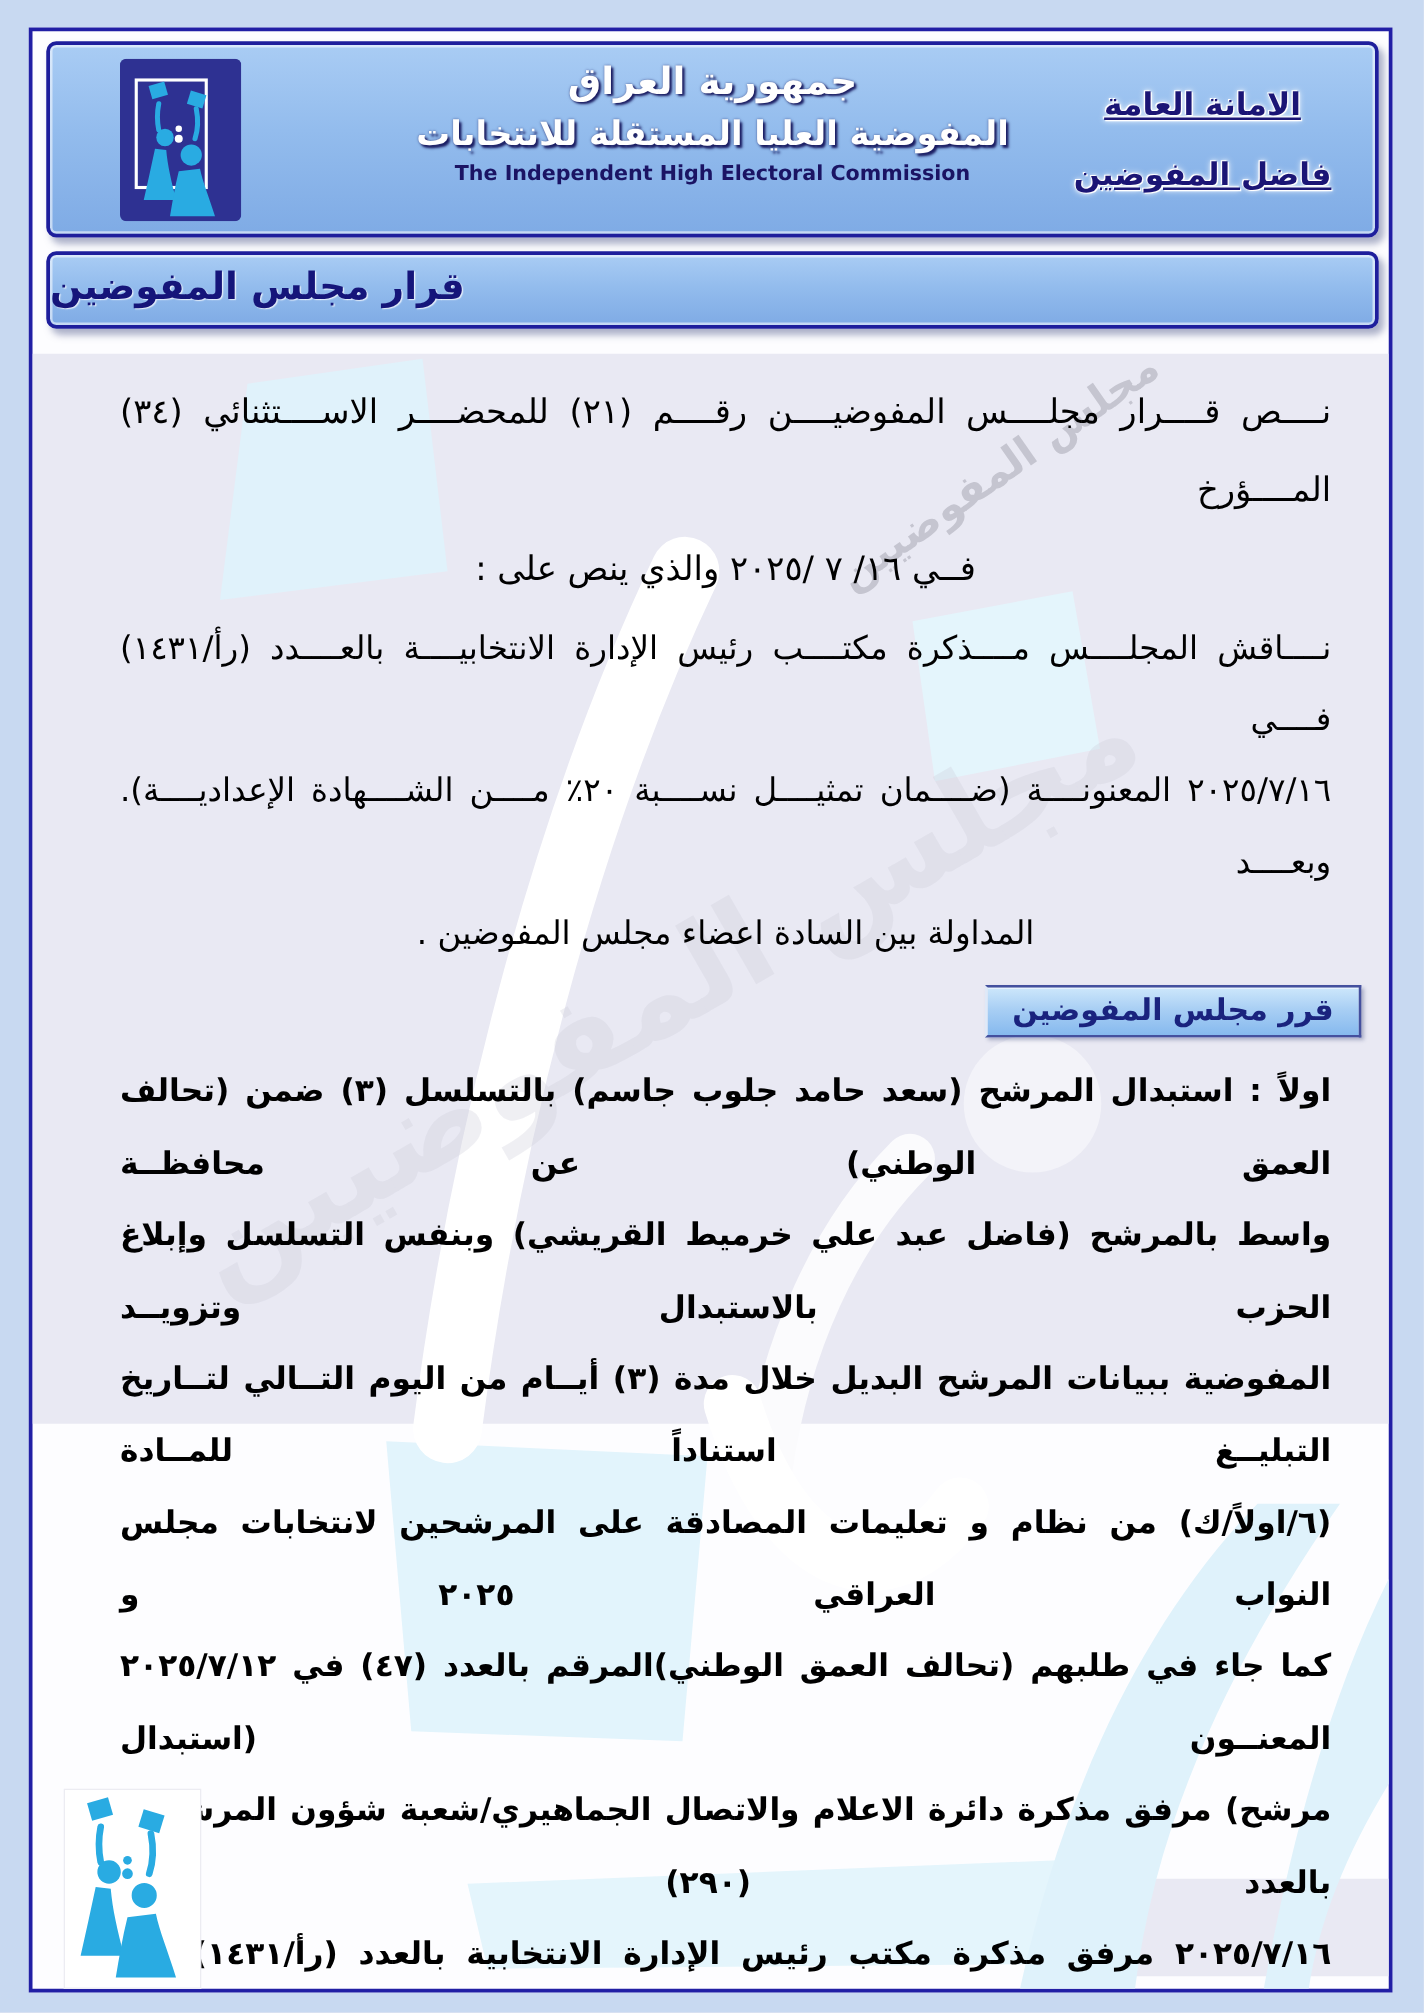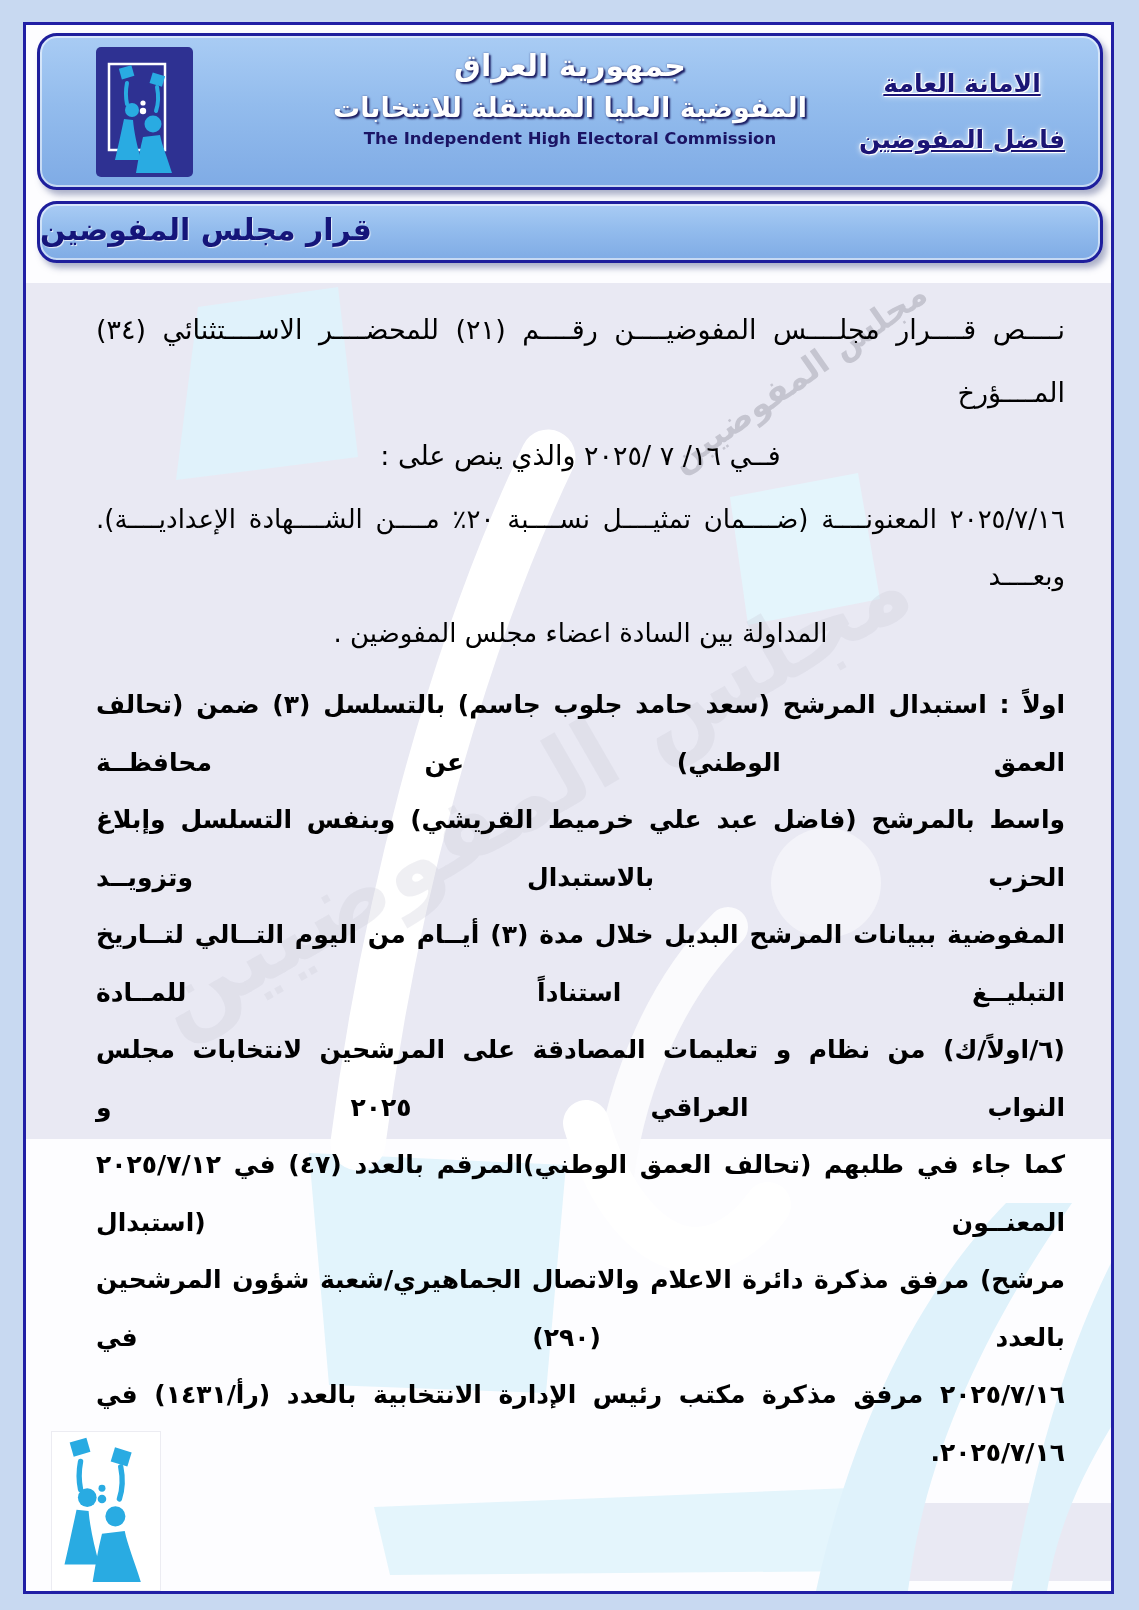--- a/index.html
+++ b/index.html
@@ -9,21 +9,21 @@
     font-family:"DejaVu Sans","Liberation Sans",sans-serif;
   }
   .page{
     position:absolute;left:23px;top:22px;width:1085px;height:1566px;
     background:#fdfdff;border:3px solid #211fa5;
   }
   .wm{position:absolute;left:0;top:0;z-index:0;pointer-events:none;}
   
   .band{
     position:absolute;left:11px;width:1060px;
-    border:3px solid #1e1e9c;border-radius:20px;
+    border:3px solid #1e1e9c;border-radius:8px;
     background:linear-gradient(180deg,#a9ccf4 0%,#93bced 45%,#7fabe5 100%);
     box-shadow:4px 5px 6px rgba(90,100,145,.5), inset 0 0 0 2px rgba(255,255,255,.55);
     z-index:2;
   }
   .band.header{top:8px;height:151px;}
   .band.titlebar{top:176px;height:56px;}
   .logo-box{position:absolute;left:56px;top:11px;width:97px;height:130px;}
   .center-block{position:absolute;left:250px;right:250px;top:8px;text-align:center;direction:rtl;}
   .center-block .l1{font-size:30px;font-weight:bold;color:#fff;text-shadow:2px 2px 2px rgba(20,20,90,.95),0 0 2px rgba(20,20,90,.6);line-height:44px;}
   .center-block .l2{font-size:27px;font-weight:bold;color:#fff;text-shadow:2px 2px 2px rgba(20,20,90,.95),0 0 2px rgba(20,20,90,.6);line-height:40px;}
@@ -116,24 +116,26 @@
   </div>
 
   <div class="content">
 
     <div class="p-intro">
       <div class="line just">نــــص قــــرار مجلــــس المفوضيــــن رقــــم (٢١) للمحضــــر الاســــتثنائي (٣٤) المــــؤرخ</div>
       <div class="line right">فــي   ١٦/ ٧ /٢٠٢٥ والذي ينص على :</div>
     </div>
 
     <div class="p-disc">
+      <div class="line just">نــــاقش المجلــــس مــــذكرة مكتــــب رئيس الإدارة الانتخابيــــة بالعــــدد (رأ/١٤٣١) فــــي</div>
       <div class="line just">٢٠٢٥/٧/١٦ المعنونــــة (ضــــمان تمثيــــل نســــبة ٢٠٪ مــــن الشــــهادة الإعداديــــة).  وبعــــد</div>
       <div class="line right">المداولة بين السادة اعضاء مجلس المفوضين .</div>
     </div>
 
+    <div class="badge">قرر مجلس المفوضين</div>
 
     <div class="p-first">
       <div class="line just">اولاً : استبدال المرشح (سعد حامد جلوب جاسم) بالتسلسل (٣) ضمن (تحالف العمق الوطني) عن محافظــة</div>
       <div class="line just">واسط بالمرشح (فاضل عبد علي خرميط القريشي) وبنفس التسلسل وإبلاغ الحزب بالاستبدال وتزويــد</div>
       <div class="line just">المفوضية ببيانات المرشح البديل خلال مدة (٣) أيــام من اليوم التــالي لتــاريخ التبليــغ استناداً للمــادة</div>
       <div class="line just">(٦/اولاً/ك) من نظام و تعليمات المصادقة على المرشحين لانتخابات مجلس النواب العراقي ٢٠٢٥ و</div>
       <div class="line just">كما جاء في طلبهم (تحالف العمق الوطني)المرقم بالعدد (٤٧) في ٢٠٢٥/٧/١٢ المعنــون (استبدال</div>
       <div class="line just">مرشح) مرفق مذكرة دائرة الاعلام والاتصال الجماهيري/شعبة شؤون المرشحين بالعدد (٢٩٠) في</div>
       <div class="line just">٢٠٢٥/٧/١٦ مرفق مذكرة مكتب رئيس الإدارة الانتخابية بالعدد (رأ/١٤٣١) في ٢٠٢٥/٧/١٦.</div>
     </div>

